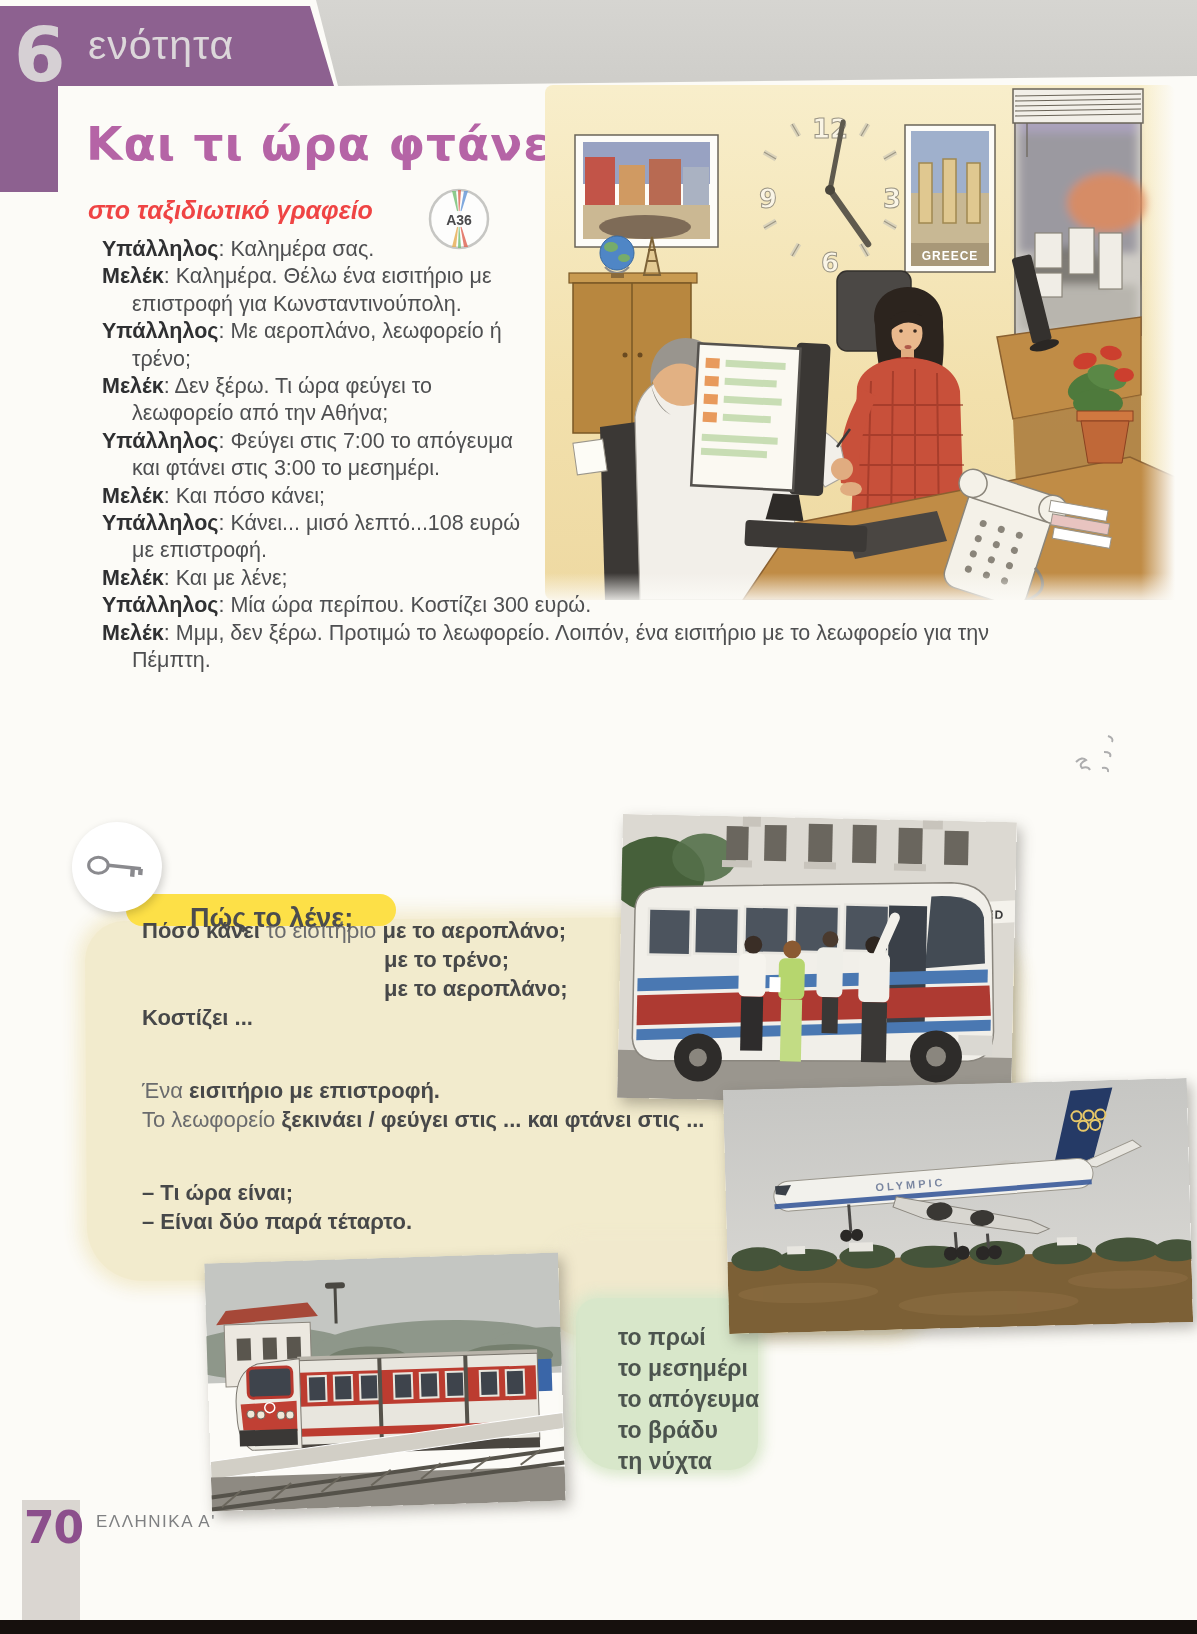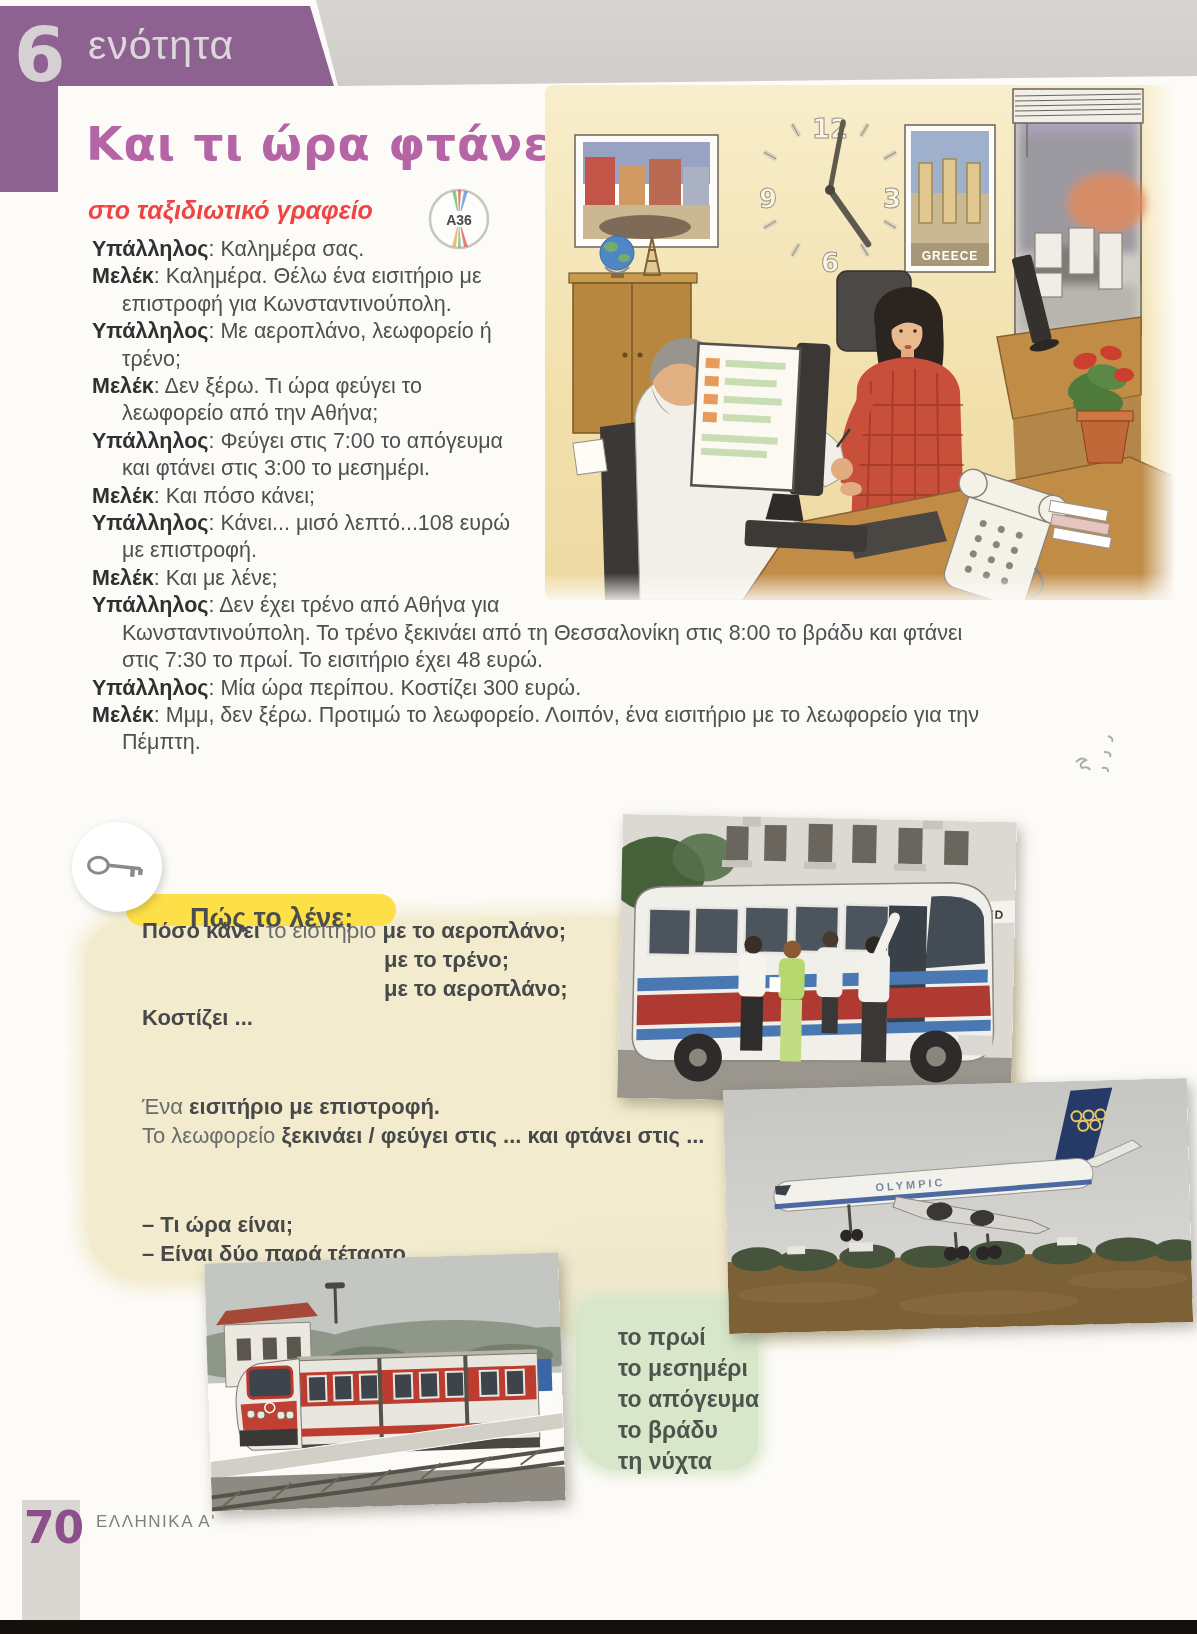--- a/index.html
+++ b/index.html
@@ -18,21 +18,21 @@
     font-family:"DejaVu Sans",sans-serif;letter-spacing:-2px;}
   .unit-label{left:88px;top:22px;font-size:41px;font-weight:400;color:#dcd7da;letter-spacing:1px;}
 
   
   .lesson-title{left:86px;top:116px;font-size:47px;font-weight:bold;color:#b564a6;
     letter-spacing:1px;font-family:"DejaVu Sans",sans-serif;}
   .lesson-subtitle{left:88px;top:196px;font-size:25px;font-style:italic;font-weight:600;color:#ef4444;}
   .cd-badge{left:428px;top:188px;width:62px;height:62px;}
 
   
-  .dialogue{left:92px;top:236px;width:1060px;font-size:21.5px;line-height:27.4px;color:#4e4f51;}
+  .dialogue{left:102px;top:236px;width:1060px;font-size:21.5px;line-height:27.4px;color:#4e4f51;}
   .dline{padding-left:30px;text-indent:-30px;}
   .dline .spk{font-weight:bold;color:#2f3032;}
   .dline .txt{white-space:pre-line;}
 
   
   .illustration{left:545px;top:85px;width:630px;height:515px;}
 
   
   .blob{border-radius:40px 70px 35px 55px;}
   .blob-a{left:86px;top:918px;width:930px;height:360px;background:#f2ebcd;
@@ -43,21 +43,21 @@
     box-shadow:0 0 12px 6px rgba(216,231,202,.9);border-radius:22px 38px 28px 42px;}
 
   .key-pill{left:126px;top:848px;width:270px;height:32px;border-radius:24px;background:#fde047;margin-top:46px;}
   .key-pill .lbl{position:absolute;left:64px;top:0;line-height:48px;font-size:27px;font-weight:bold;color:#4b4c4e;}
   .key-circle{left:72px;top:822px;width:90px;height:90px;border-radius:50%;background:#fff;
     box-shadow:2px 3px 8px rgba(0,0,0,.18);display:flex;align-items:center;justify-content:center;}
 
   .phrases{left:142px;top:916px;width:900px;font-size:22px;line-height:29px;}
   .phrase{color:#6a6b6d;}
   .phrase.indent{margin-left:242px;}
-  .phrase.gap{margin-top:60px;}
+  .phrase.gap{margin-top:44px;}
   .phrase .b{font-weight:bold;color:#474849;}
   .phrase .r{font-weight:normal;color:#6a6b6d;}
 
   
   .photo{box-shadow:4px 6px 14px rgba(60,55,45,.35);}
   .bus-photo{left:620px;top:818px;width:394px;height:284px;transform:rotate(1.2deg);}
   .plane-photo{left:726px;top:1084px;width:464px;height:244px;transform:rotate(-1.5deg);}
   .train-photo{left:208px;top:1258px;width:354px;height:248px;transform:rotate(-1.8deg);}
   .photo svg{display:block;width:100%;height:100%;}
 
@@ -354,23 +354,20 @@
     <div class="dline"><span class="spk">Υπάλληλος</span><span>: </span><span class="txt">Φεύγει στις 7:00 το απόγευμα
 και φτάνει στις 3:00 το μεσημέρι.</span></div>
 
     <div class="dline"><span class="spk">Μελέκ</span><span>: </span><span class="txt">Και πόσο κάνει;</span></div>
 
     <div class="dline"><span class="spk">Υπάλληλος</span><span>: </span><span class="txt">Κάνει... μισό λεπτό...108 ευρώ
 με επιστροφή.</span></div>
 
     <div class="dline"><span class="spk">Μελέκ</span><span>: </span><span class="txt">Και με λένε;</span></div>
 
-    <div class="dline"><span class="spk">Υπάλληλος</span><span>: </span><span class="txt">Δεν έχει τρένο από Αθήνα για
-Κωνσταντινούπολη. Το τρένο ξεκινάει από τη Θεσσαλονίκη στις 8:00 το βράδυ και φτάνει
-στις 7:30 το πρωί. Το εισιτήριο έχει 48 ευρώ.</span></div>
 
 
     <div class="dline"><span class="spk">Υπάλληλος</span><span>: </span><span class="txt">Μία ώρα περίπου. Κοστίζει 300 ευρώ.</span></div>
 
     <div class="dline"><span class="spk">Μελέκ</span><span>: </span><span class="txt">Μμμ, δεν ξέρω. Προτιμώ το λεωφορείο. Λοιπόν, ένα εισιτήριο με το λεωφορείο για την
 Πέμπτη.</span></div>
   </div>
 
   <div class="abs blob blob-a"></div>
   <div class="abs blob-b"></div>

